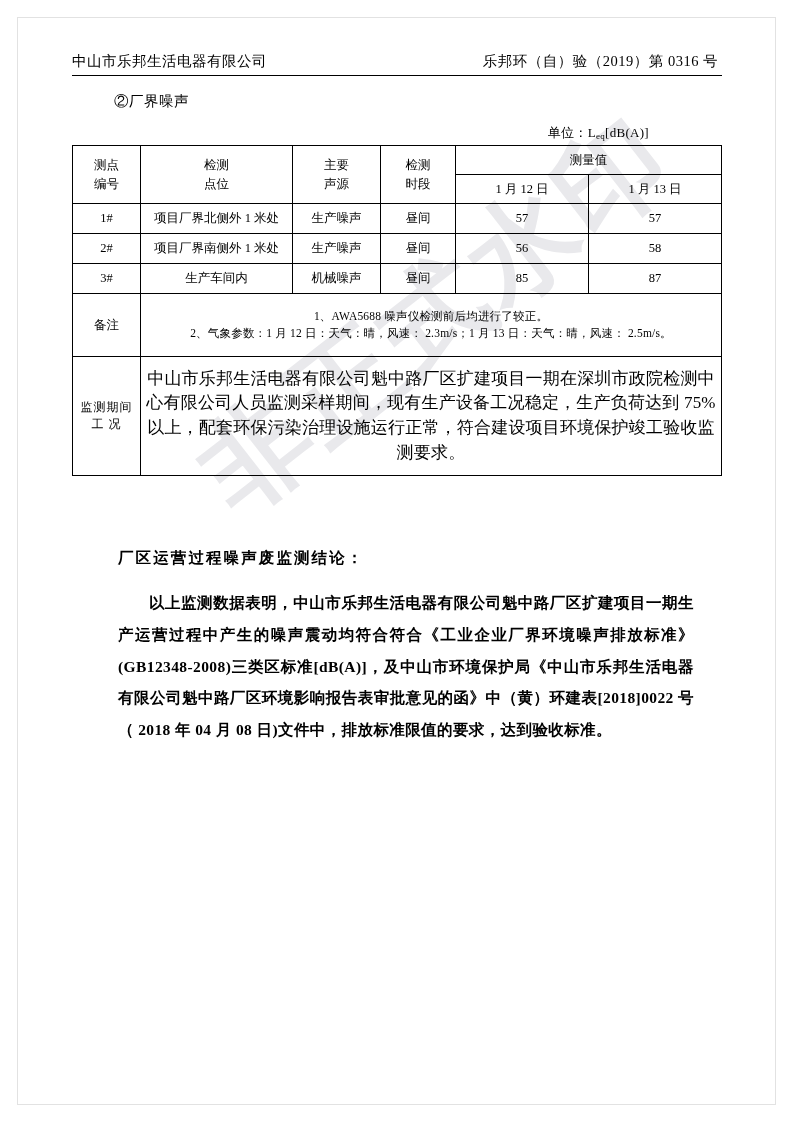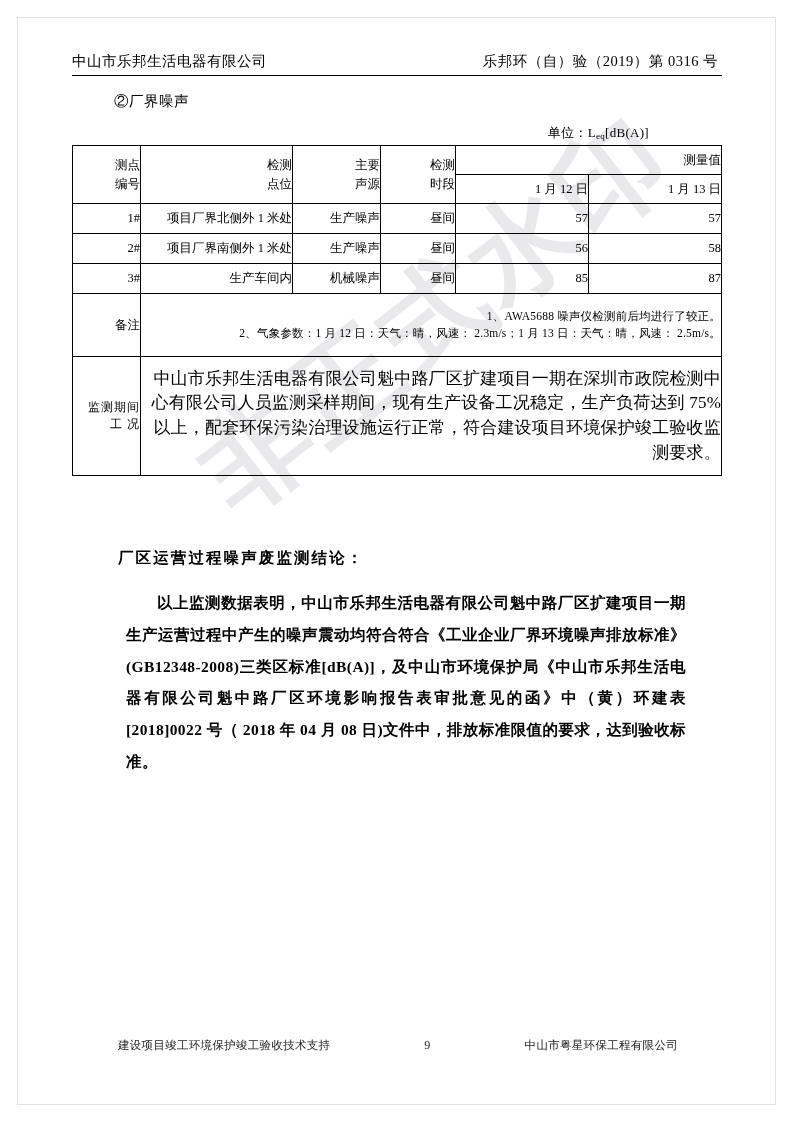--- a/index.html
+++ b/index.html
@@ -108,21 +108,21 @@
     position: absolute;
     left: 72px;
     top: 145px;
     width: 650px;
     border-collapse: collapse;
     table-layout: fixed;
     font-size: 12.5px;
   }
   #noise-table td, #noise-table th {
     border: 1px solid #000;
-    text-align: right;
+    text-align: center;
     vertical-align: middle;
     font-weight: normal;
     padding: 0;
     line-height: 1.45;
   }
   .hcell { height: 28px; }
   .r-num  { width: 68px; }
   .r-loc  { width: 152px; }
   .r-src  { width: 88px; }
   .r-time { width: 75px; }
@@ -160,21 +160,21 @@
     top: 548px;
     width: 576px;
   }
   #conclusion-title {
     font-size: 15.5px;
     font-weight: bold;
     letter-spacing: 2.1px;
     margin-bottom: 18px;
   }
   #conclusion-body p {
-    margin: 8px;
+    margin: 0;
     font-size: 15.5px;
     font-weight: bold;
     line-height: 2.05;
     text-align: justify;
     text-align-last: justify;
     letter-spacing: 0.4px;
     text-indent: 0;
   }
   #conclusion-body p.first { text-indent: 31px; }
   #conclusion-body p.last  { text-align-last: left; }
@@ -291,19 +291,14 @@
     </tbody>
   </table>
 
   <div id="conclusion">
     <div id="conclusion-title">厂区运营过程噪声废监测结论：</div>
     <div id="conclusion-body">
       <p class="first last">以上监测数据表明，中山市乐邦生活电器有限公司魁中路厂区扩建项目一期生产运营过程中产生的噪声震动均符合符合《工业企业厂界环境噪声排放标准》(GB12348-2008)三类区标准[dB(A)]，及中山市环境保护局《中山市乐邦生活电器有限公司魁中路厂区环境影响报告表审批意见的函》中（黄）环建表[2018]0022 号（ 2018 年 04 月 08 日)文件中，排放标准限值的要求，达到验收标准。</p>
     </div>
   </div>
 
-  <div id="doc-footer">
-    <div>建设项目竣工环境保护竣工验收技术支持</div>
-    <div class="page-no">9</div>
-    <div>中山市粤星环保工程有限公司</div>
-  </div>
 
 </div>
 
 </body></html>

